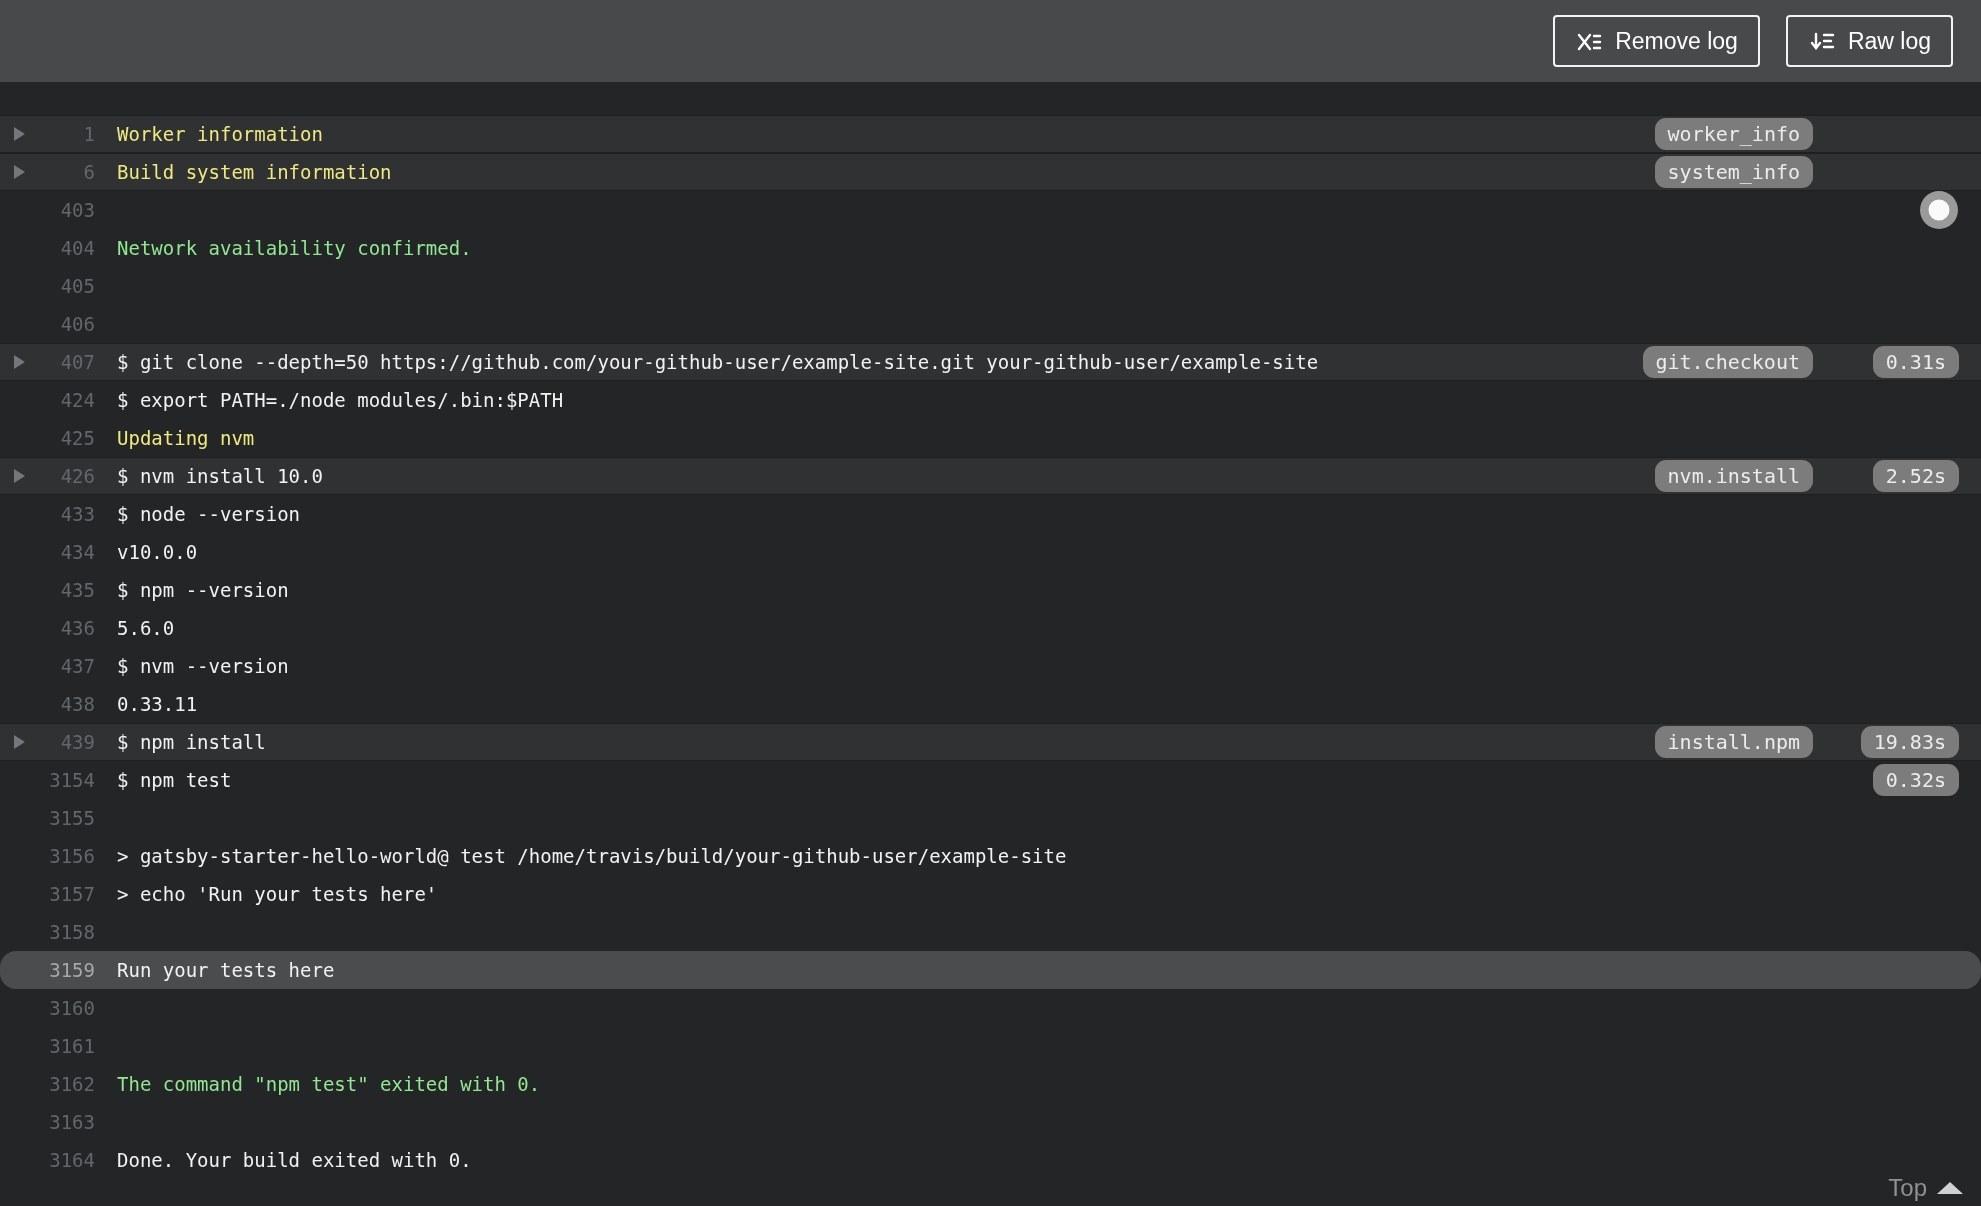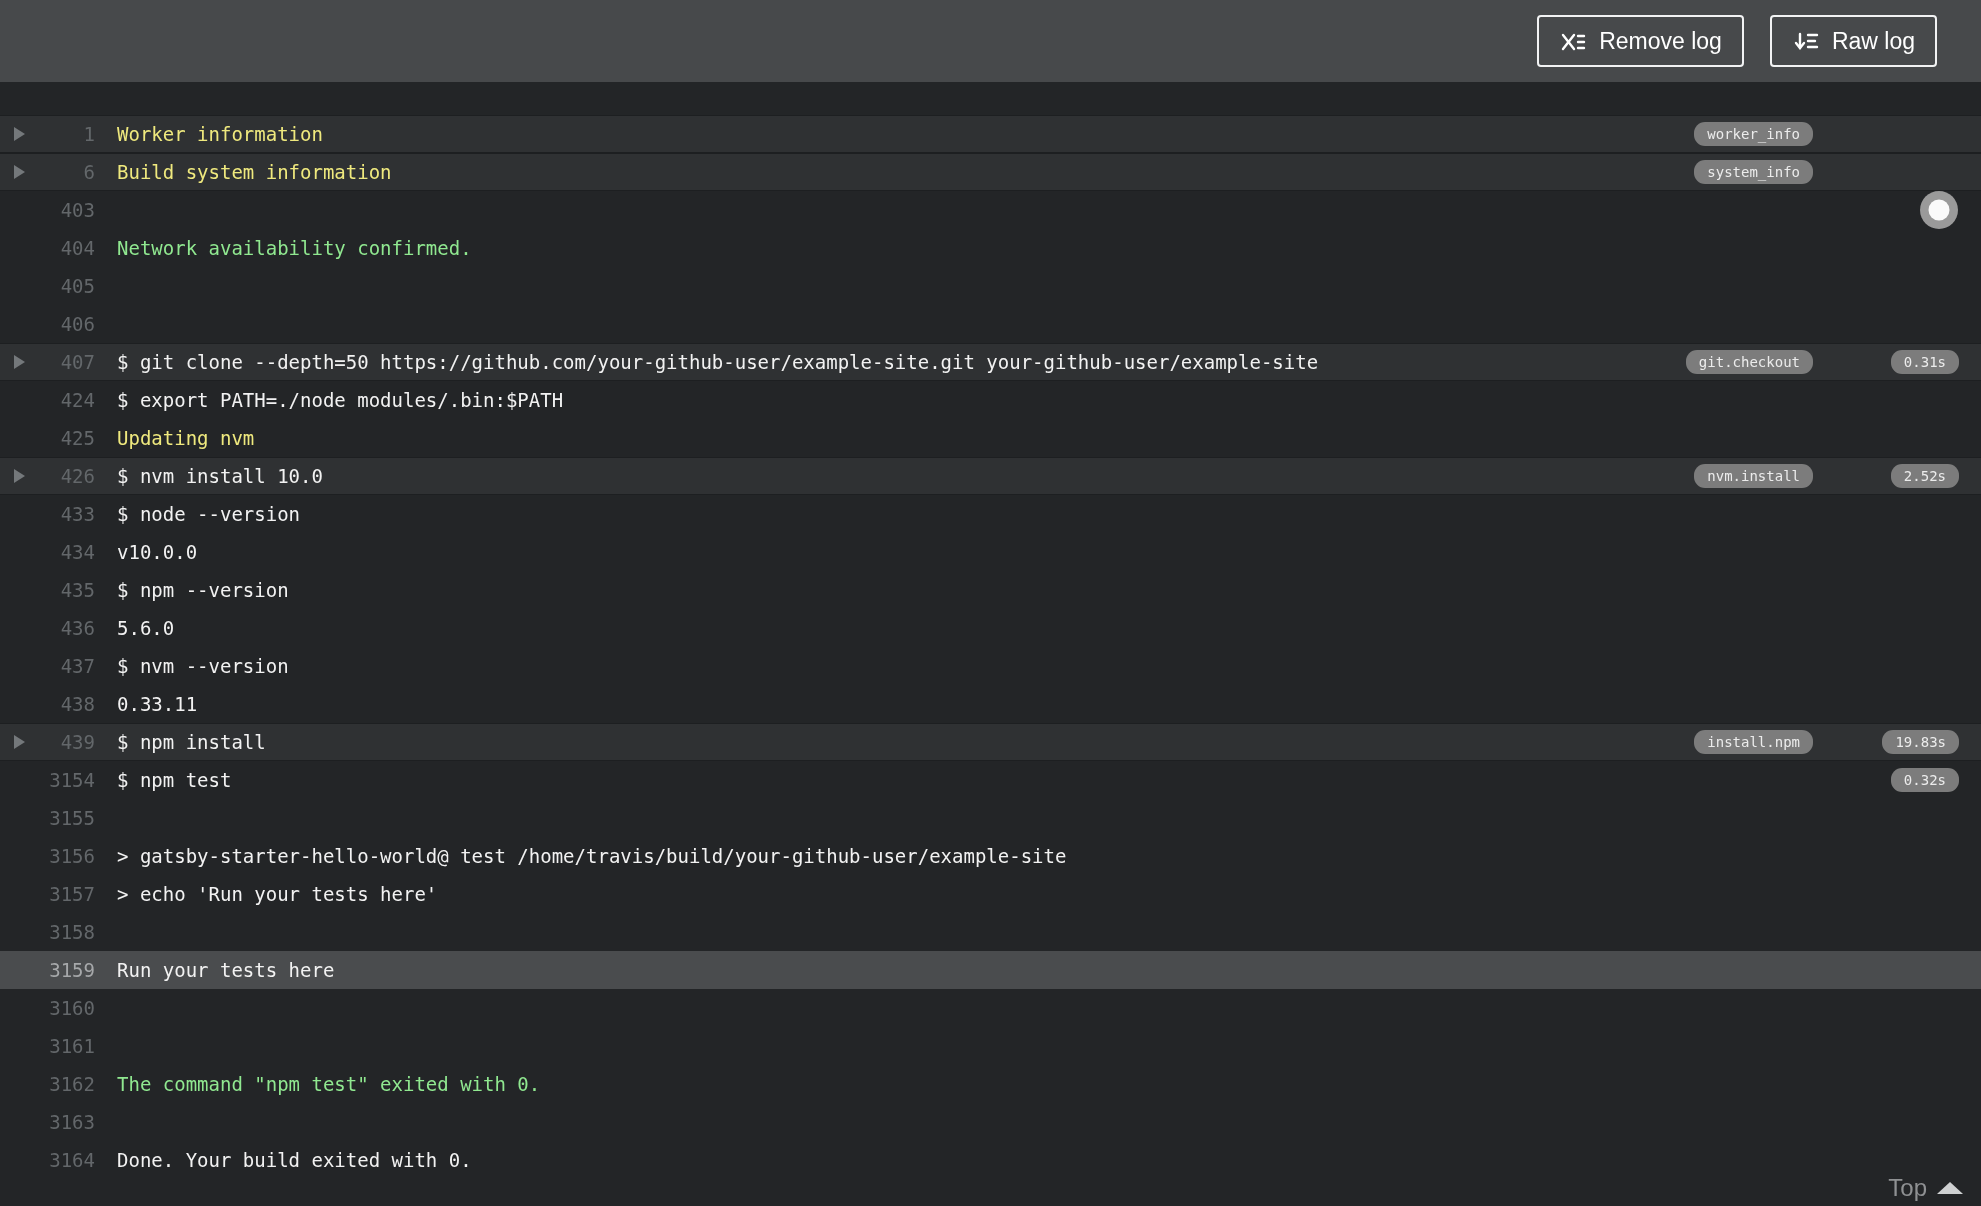--- a/index.html
+++ b/index.html
@@ -17,21 +17,21 @@
     --row-border:#1d1f21;
   }
   *{margin:0;padding:0;box-sizing:border-box;}
   html,body{width:1981px;height:1206px;overflow:hidden;}
   body{background:var(--log-bg);font-family:"Liberation Sans",sans-serif;}
 
   
   .topbar{
     height:82px;background:var(--bar-bg);
     display:flex;align-items:center;justify-content:flex-end;
-    gap:26px;padding-right:44px;
+    gap:26px;padding-right:28px;
   }
   .topbar button{
     display:flex;align-items:center;gap:12px;
     height:52px;padding:0 20px;
     background:transparent;border:2px solid #f2f3f4;border-radius:4px;
     color:#fff;font-family:"Liberation Sans",sans-serif;font-size:23px;
     cursor:pointer;
   }
   .topbar button svg{display:block;}
 
@@ -63,29 +63,29 @@
   .line .num{color:var(--line-num);font-size:19px;cursor:pointer;}
   .line .text{
     flex:1;padding-left:22px;
     white-space:pre;overflow:hidden;
     margin-right:330px;
   }
   .line.fold-header{
     background:var(--header-row-bg);
     box-shadow:inset 0 1px 0 var(--row-border), inset 0 -1px 0 var(--row-border);
   }
-  .line.selected{background:var(--selected-row-bg);}
+  .line.selected{background:var(--selected-row-bg);border-radius:16px;}
   .line.selected .num{color:var(--line-num-selected);}
   .line .text.c-yellow{color:var(--accent-yellow);font-weight:normal;}
   .line .text.c-green{color:var(--accent-green);font-weight:normal;}
 
   .pill{
     position:absolute;top:50%;transform:translateY(-50%);
     background:var(--pill-bg);color:var(--pill-text);
-    font-family:"DejaVu Sans Mono",monospace;font-size:14px;
+    font-family:"DejaVu Sans Mono",monospace;font-size:20px;
     padding:4px 13px;border-radius:11px;
     display:none;white-space:nowrap;
   }
   .pill.tag{right:168px;}
   .pill.dur{right:22px;margin-left:32px;}
   .line.has-tag .pill.tag{display:block;}
   .line.has-dur .pill.dur{display:block;}
 
   
   .scroll-dot{

